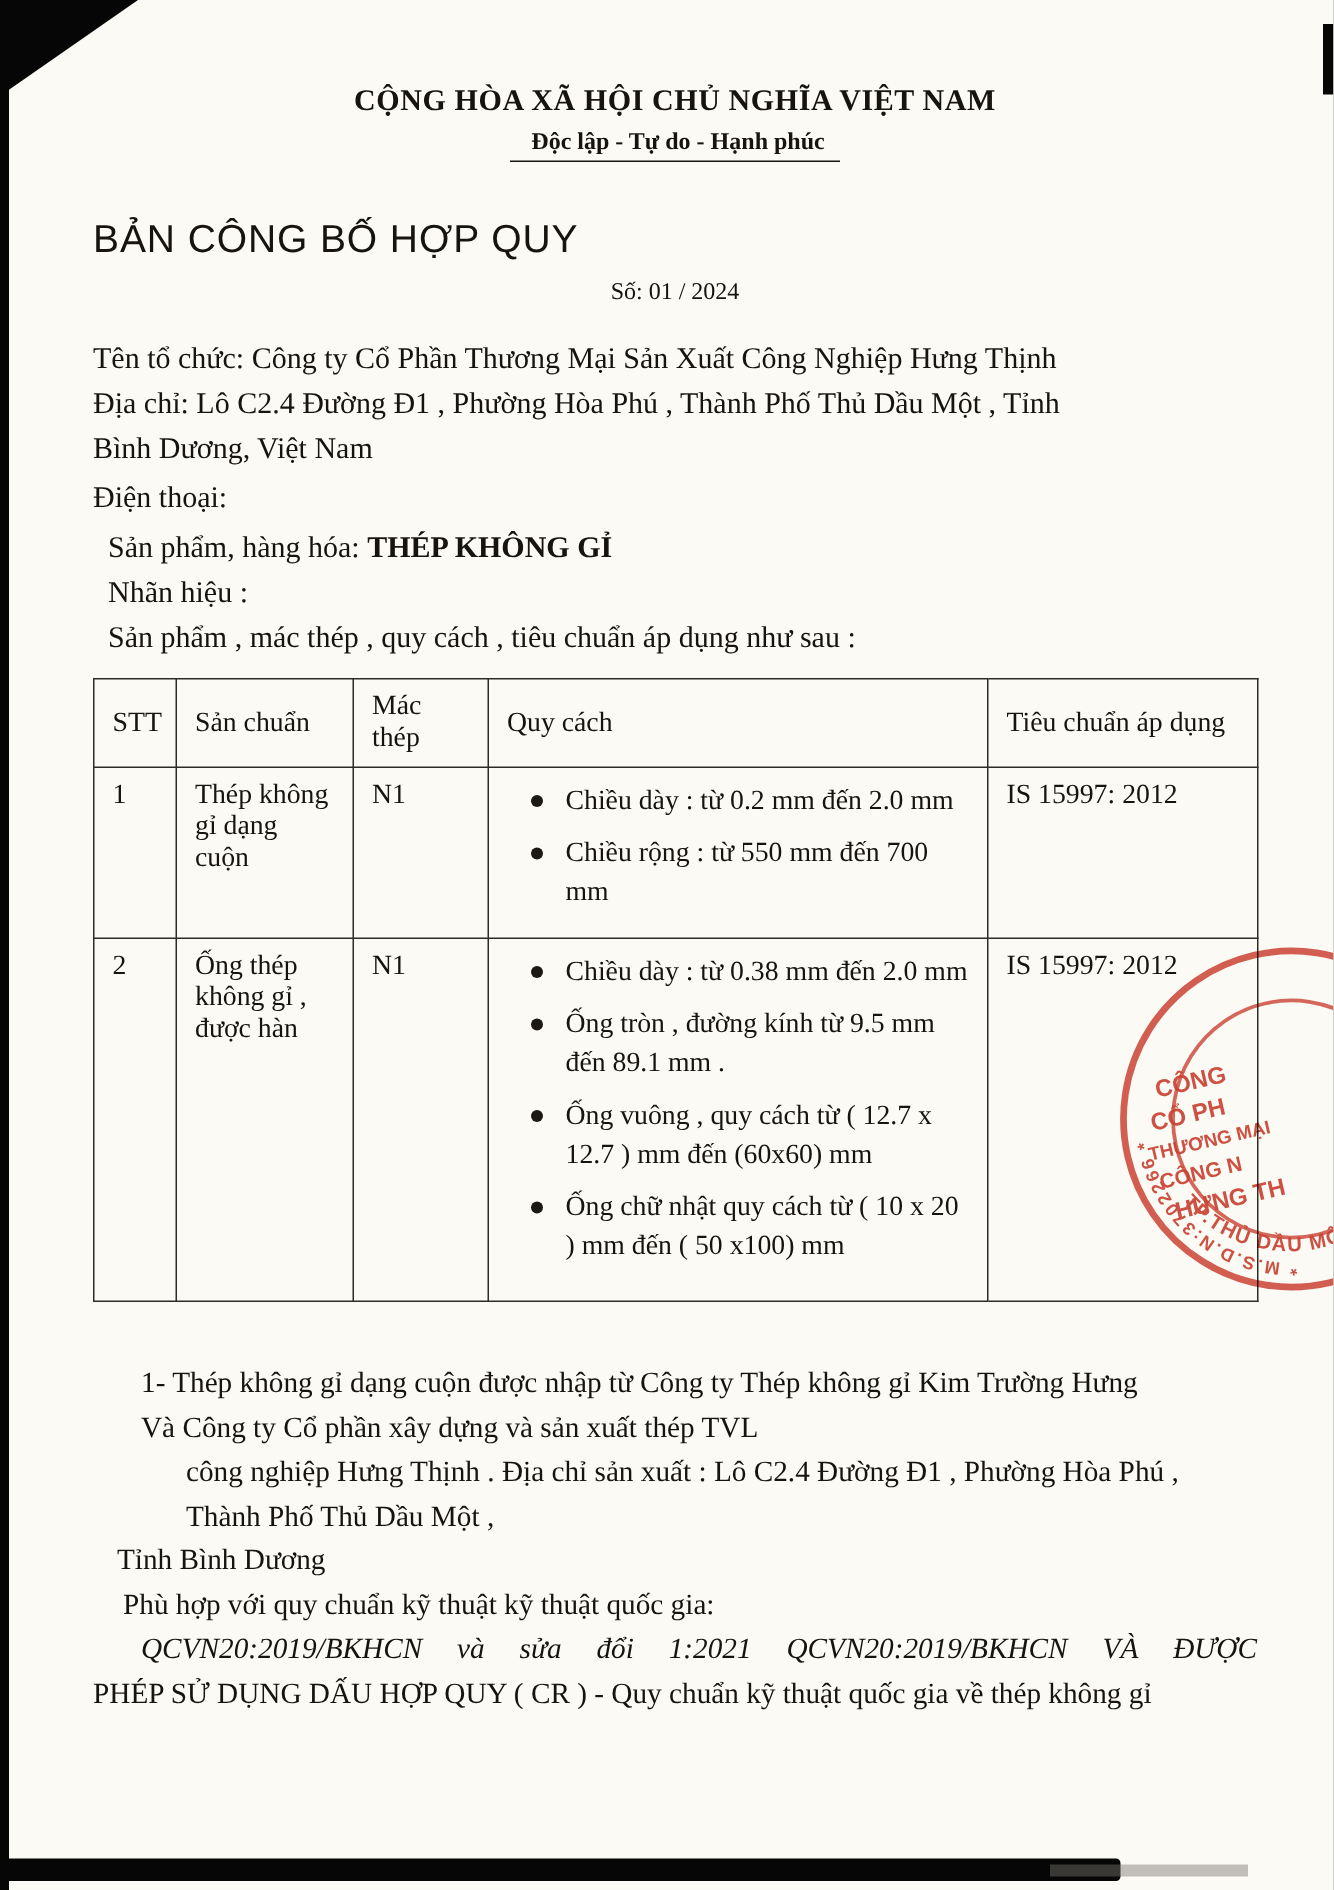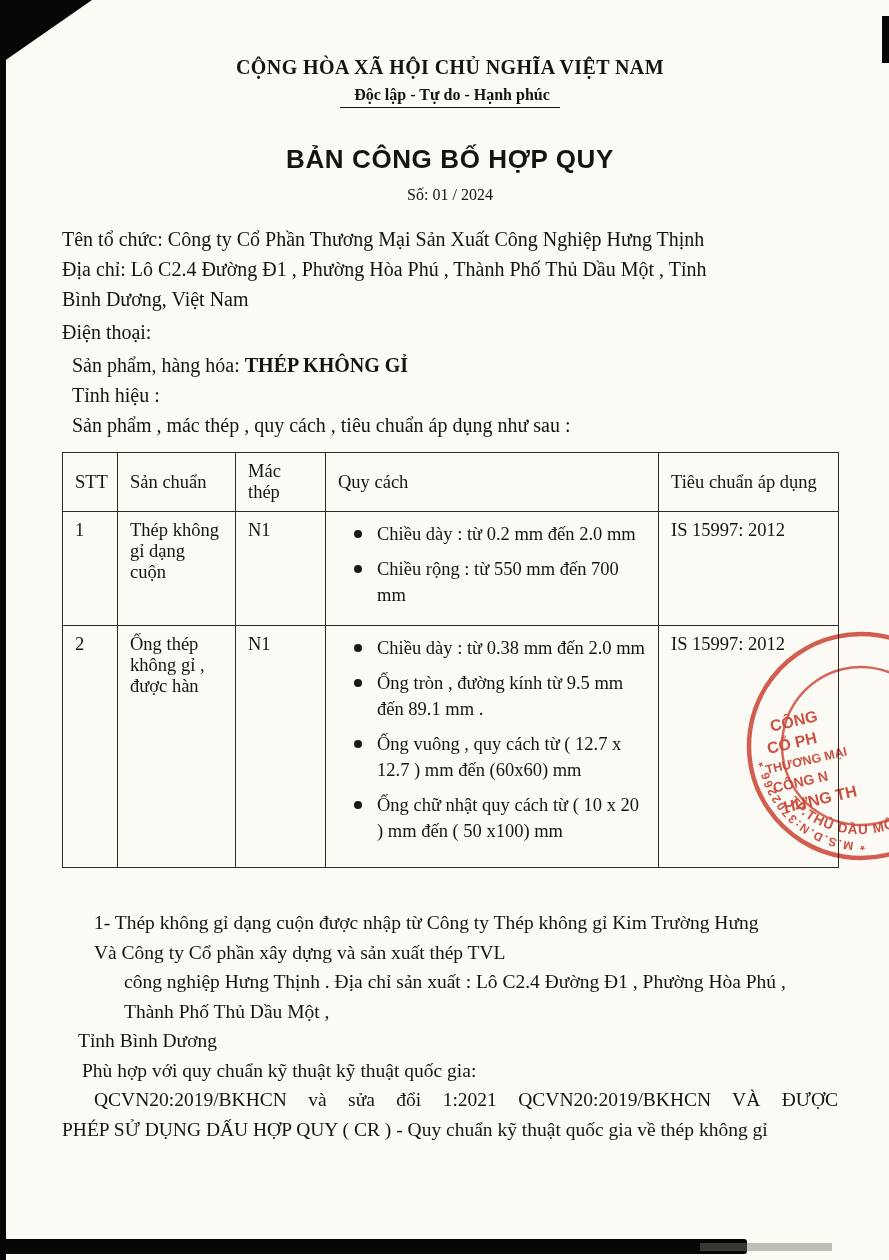--- a/index.html
+++ b/index.html
@@ -9,23 +9,23 @@
     background:#fbfaf4; overflow:hidden;
     font-family:"Liberation Serif", serif; color:#17140f;
   }
   .content{ padding:56px 51px 0 62px; }
 
   .nat-line1{ text-align:center; font-size:20px; font-weight:bold; letter-spacing:.4px; }
   .nat-line2{ text-align:center; margin-top:7px; font-size:16px; font-weight:bold; }
   .nat-line2 .u{ display:inline-block; border-bottom:1.7px solid #17140f; padding:0 10px 3px 14px; }
 
   .doc-title{
-    text-align:center; margin-top:36px;
+    margin-top:36px;
     font-family:"Liberation Sans", sans-serif;
-    font-size:26px; font-weight:bold; letter-spacing:.6px;
+    font-size:26px; font-weight:normal; letter-spacing:.6px;
   }
   .doc-number{ text-align:center; margin-top:11px; font-size:16px; }
 
   .para{ font-size:20px; line-height:30px; }
   .intro{ margin-top:20px; }
   .indent10{ padding-left:10px; }
   .gap-top{ margin-top:3px; }
   .bold{ font-weight:bold; }
 
   table.spec{
@@ -51,21 +51,21 @@
     content:""; position:absolute; left:4px; top:9px;
     width:8px; height:8px; border-radius:50%; background:#1c1813;
   }
 
   .notes{ margin-top:40px; font-size:19.5px; line-height:29.5px; }
   .pl32{ padding-left:32px; }
   .pl62{ padding-left:62px; }
   .pl16{ padding-left:16px; }
   .pl20{ padding-left:20px; }
   .note-gap{ margin-top:4px; }
-  .just-last{ text-align:justify; text-align-last:justify; }
+  .just-last{ text-align:justify; text-align-last:justify;font-style:italic; }
 
   
   .stamp{
     position:absolute; left:741px; top:626px; width:240px; height:240px;
     transform:rotate(-13deg); mix-blend-mode:multiply; opacity:.93;
   }
 
   
   .art{ position:absolute; background:#060606; }
   .art-topleft{ left:0; top:0; width:92px; height:64px;
@@ -90,21 +90,21 @@
     <div class="doc-number">Số: 01 / 2024</div>
 
     <div class="para intro">Tên tổ chức: Công ty Cổ Phần Thương Mại Sản Xuất Công Nghiệp Hưng Thịnh</div>
     <div class="para">Địa chỉ: Lô C2.4 Đường Đ1 , Phường Hòa Phú , Thành Phố Thủ Dầu Một , Tỉnh</div>
     <div class="para">Bình Dương, Việt Nam</div>
     <div class="para gap-top">Điện thoại:</div>
 
     <div class="para indent10 gap-top">
       <span>Sản phẩm, hàng hóa: </span><span class="bold">THÉP KHÔNG GỈ</span>
     </div>
-    <div class="para indent10">Tỉnh hiệu :</div>
+    <div class="para indent10">Nhãn hiệu :</div>
     <div class="para indent10">Sản phẩm , mác thép , quy cách , tiêu chuẩn áp dụng như sau :</div>
 
     <table class="spec">
       <colgroup>
         <col class="c-stt">
           <col class="c-sp">
           <col class="c-mt">
           <col class="c-qc">
           <col class="c-tc">
       </colgroup>

